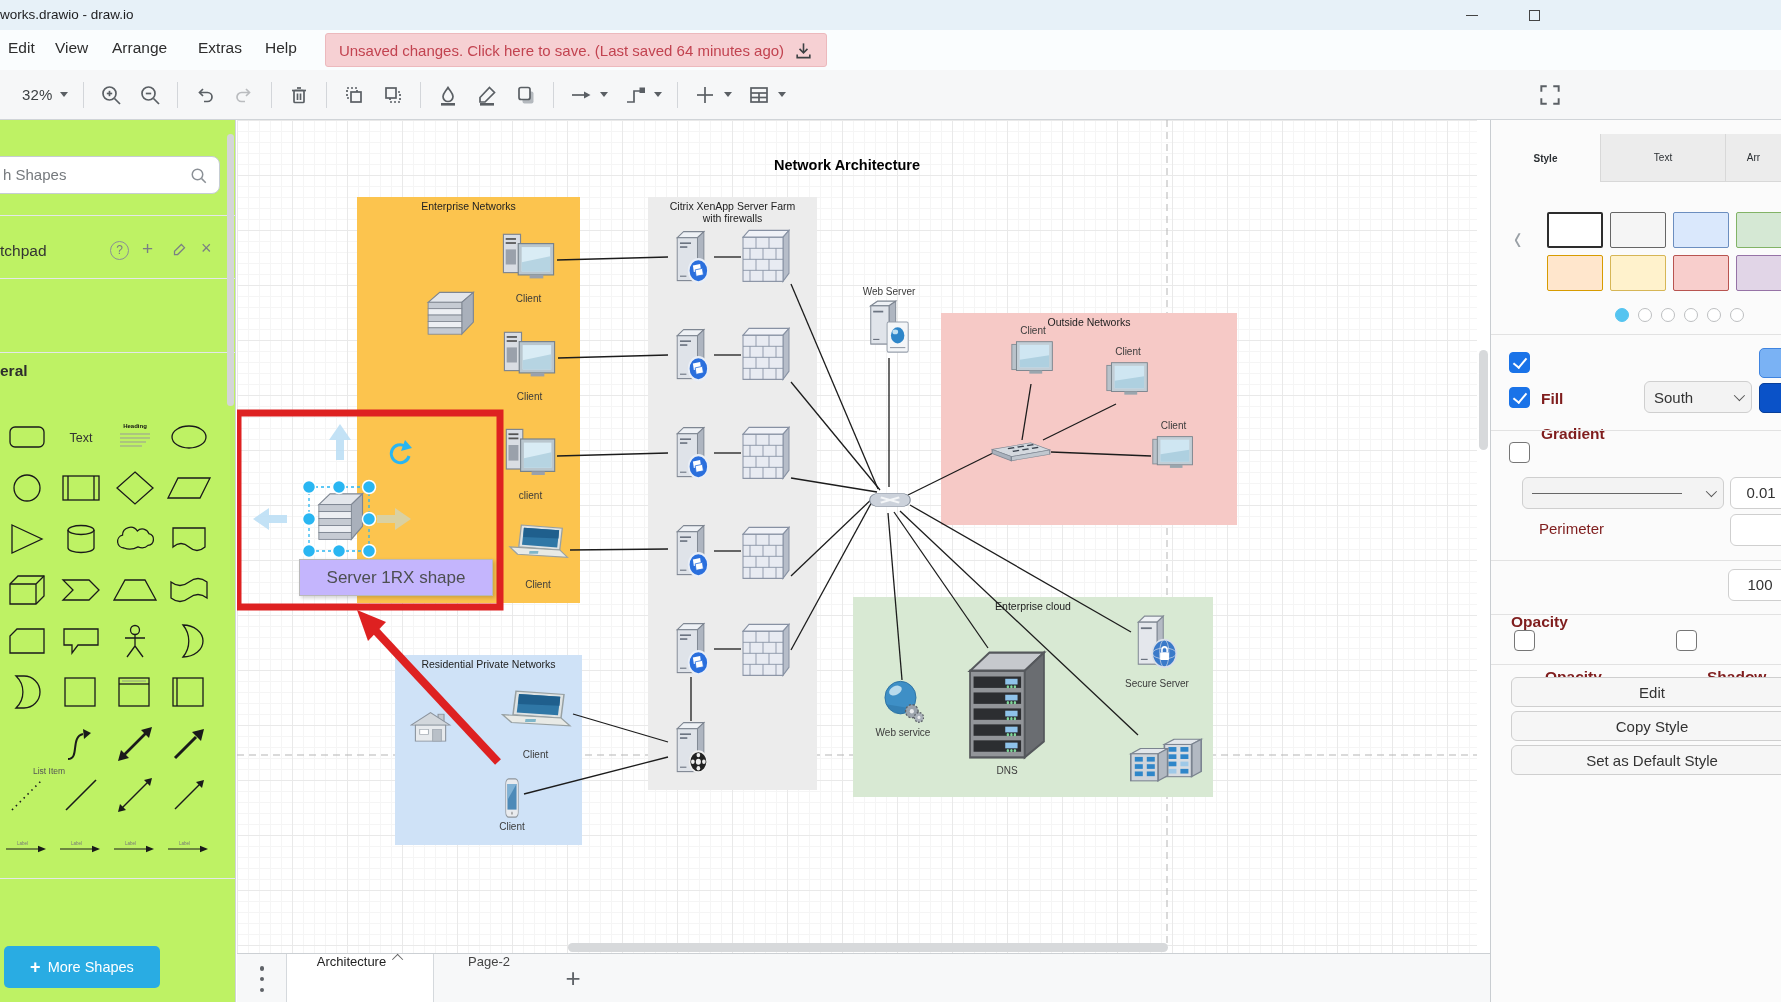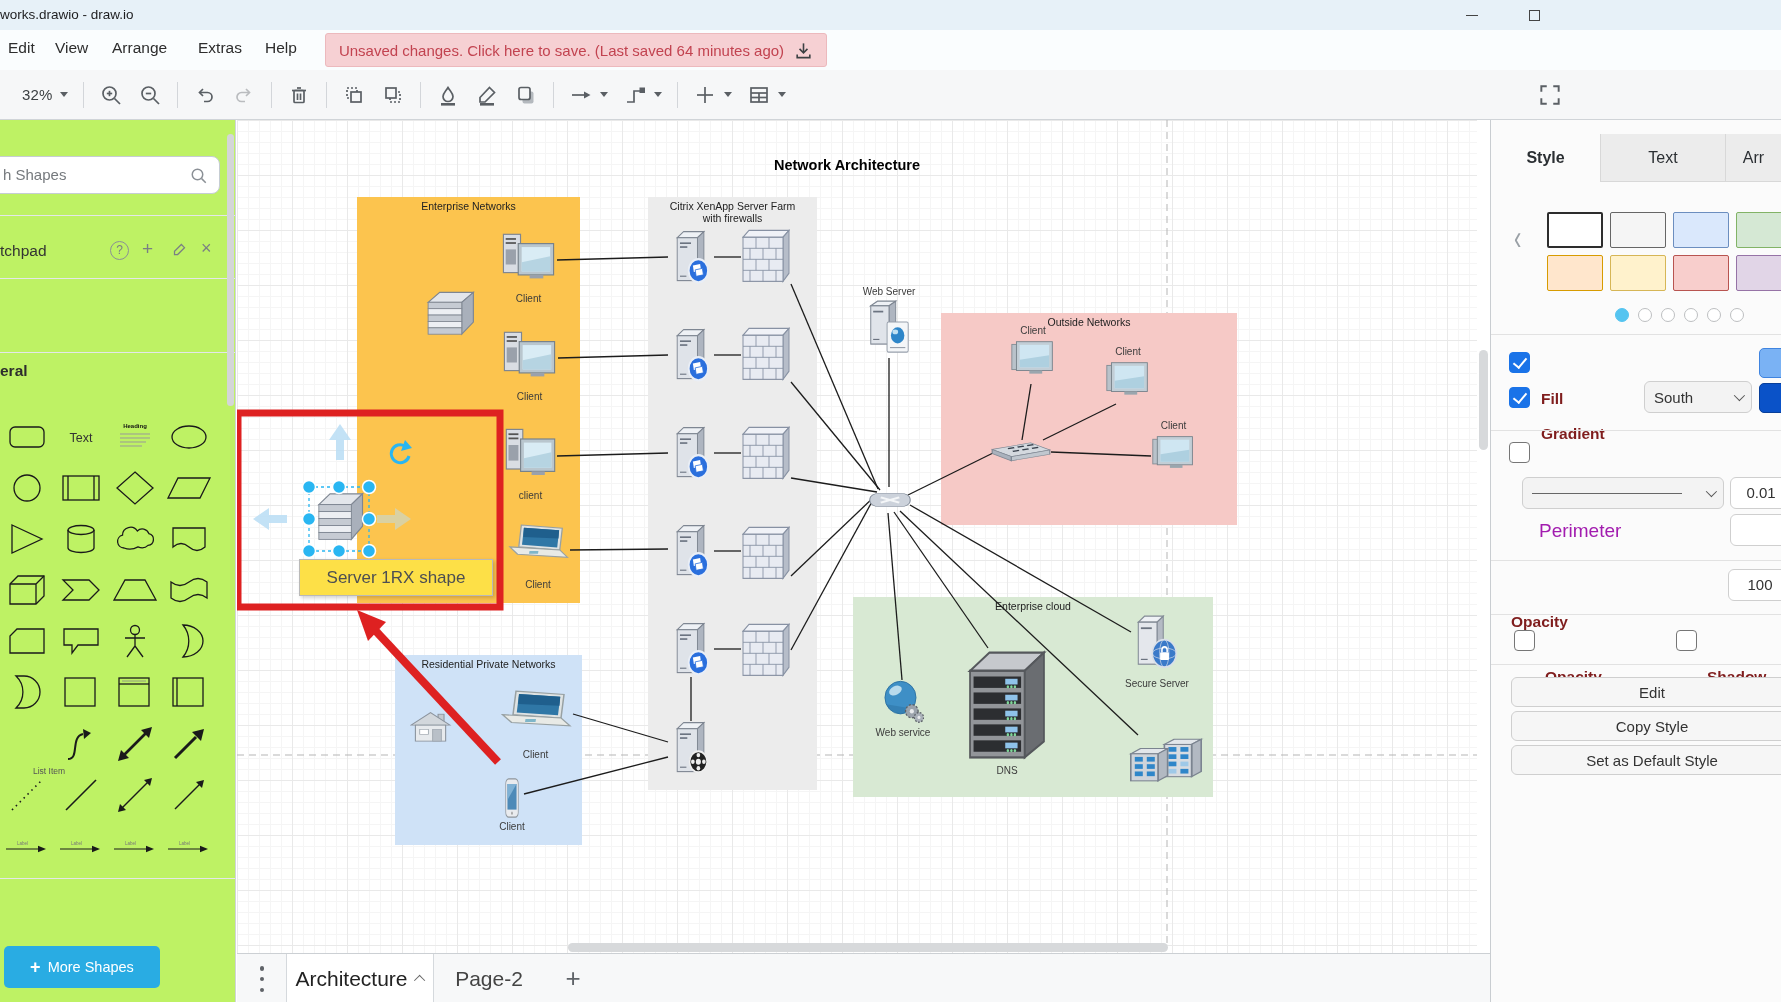--- a/index.html
+++ b/index.html
@@ -53,51 +53,51 @@
 
   
   #canvas{position:absolute;left:237px;top:120px;width:1240px;height:833px;background-color:#ffffff;
     background-image:
       linear-gradient(to right,#e9e9e9 1px,transparent 1px),
       linear-gradient(to bottom,#e9e9e9 1px,transparent 1px),
       linear-gradient(to right,#f5f5f5 1px,transparent 1px),
       linear-gradient(to bottom,#f5f5f5 1px,transparent 1px);
     background-size:55px 55px,55px 55px,11px 11px,11px 11px;}
   #diagram-svg{position:absolute;left:0;top:0;}
-  #shape-tooltip{position:absolute;left:299px;top:559px;width:194px;height:37px;background:#fde047;
+  #shape-tooltip{position:absolute;left:299px;top:559px;width:194px;height:37px;background:#c4b5fd;
     border:1px solid #b9b9b9;box-shadow:2px 2px 4px rgba(0,0,0,.18);font-size:17px;color:#4d4f52;
     display:flex;align-items:center;justify-content:center;z-index:30;}
   #canvas-vscroll{position:absolute;left:1479px;top:350px;width:9px;height:100px;background:#d7d9db;border-radius:5px;}
   #canvas-hscroll{position:absolute;left:568px;top:943px;width:600px;height:9px;background:#d7d9db;border-radius:5px;}
 
   
   #footer{position:absolute;left:237px;top:953px;width:1253px;height:49px;background:#f7f8f9;border-top:1px solid #ccd0d4;}
   #page-menu-dots{position:absolute;left:22px;top:12px;width:6px;height:26px;display:flex;flex-direction:column;justify-content:space-between;align-items:center;}
   #page-menu-dots i{width:4.5px;height:4.5px;border-radius:50%;background:#5f6368;}
-  .page-tab{position:absolute;top:0;height:49px;display:flex;align-items:center;justify-content:center;gap:9px;font-size:21px;color:#444;}
+  .page-tab{position:absolute;top:0;height:49px;display:flex;align-items:flex-start;justify-content:center;gap:9px;font-size:13px;color:#444;}
   .page-tab.active{background:#fff;border-left:1px solid #d5d9dd;border-right:1px solid #d5d9dd;color:#222;}
   .tab-chev{width:8px;height:8px;border-left:1.8px solid #666;border-top:1.8px solid #666;transform:rotate(45deg) translateY(2px);}
   #add-page-btn{position:absolute;left:322px;top:11px;width:28px;height:28px;color:#5f6368;font-size:26px;line-height:26px;text-align:center;}
 
   
   #panel{position:absolute;left:1490px;top:120px;width:291px;height:882px;background:#fbfbfb;
     border-left:1px solid #c9cdd1;overflow:hidden;}
   .p-tab{position:absolute;top:14px;height:48px;display:flex;align-items:center;justify-content:center;
-    font-size:16px;color:#2b2f33;background:#ececec;border-right:1px solid #d8d8d8;border-bottom:1px solid #d8d8d8;}
+    font-size:10px;color:#2b2f33;background:#ececec;border-right:1px solid #d8d8d8;border-bottom:1px solid #d8d8d8;}
   .p-tab.active{background:#fbfbfb;border-bottom:none;font-weight:bold;}
   #swatch-prev{position:absolute;left:23px;top:105px;font-size:22px;color:#9aa0a6;transform:scaleY(1.6);}
   .swatch{position:absolute;width:56px;height:36px;border-radius:2px;}
   .pg-dot{position:absolute;width:14px;height:14px;border-radius:50%;border:1px solid #bdbfc1;background:#fff;}
   .pg-dot.on{background:#55c4f0;border-color:#55c4f0;}
   .p-div{position:absolute;left:0;width:291px;border-top:1px solid #e2e2e2;}
   .cb{position:absolute;width:21px;height:21px;border:1.6px solid #767676;border-radius:4px;background:#fff;}
   .cb.on{background:#1a73e8;border-color:#1a73e8;}
   .cb.on::after{content:"";position:absolute;left:6px;top:2px;width:6px;height:11px;border-right:2.4px solid #fff;border-bottom:2.4px solid #fff;transform:rotate(40deg);}
   .p-label{position:absolute;font-size:15.5px;font-weight:bold;color:#7f1d1d;margin-top:36px;}
-  .p-label2{position:absolute;font-size:19px;color:#a21caf;}
+  .p-label2{position:absolute;font-size:15px;color:#7f1d1d;}
   .p-select{position:absolute;height:32px;background:#f3f3f3;border:1px solid #cfcfcf;border-radius:6px;
     display:flex;align-items:center;justify-content:space-between;padding:0 9px;font-size:15px;color:#333;}
   .p-select .chev{width:8px;height:8px;border-right:1.8px solid #555;border-bottom:1.8px solid #555;transform:rotate(45deg) translateY(-2px);}
   .p-input{position:absolute;height:32px;background:#fff;border:1px solid #cfcfcf;border-radius:6px;
     font-size:15px;color:#333;text-align:center;padding-top:6px;}
   .p-cswatch{position:absolute;width:40px;height:30px;border-radius:5px;}
   .p-btn{position:absolute;left:20px;width:282px;height:30px;background:#f6f6f6;border:1px solid #cfcfcf;
     border-radius:6px;font-size:15px;color:#333;display:flex;align-items:center;justify-content:center;cursor:pointer;}
   #prop-header{position:absolute;left:0;top:664px;width:291px;height:28px;background:#f5f5f5;
     border-top:1px solid #ddd;border-bottom:1px solid #ddd;}

